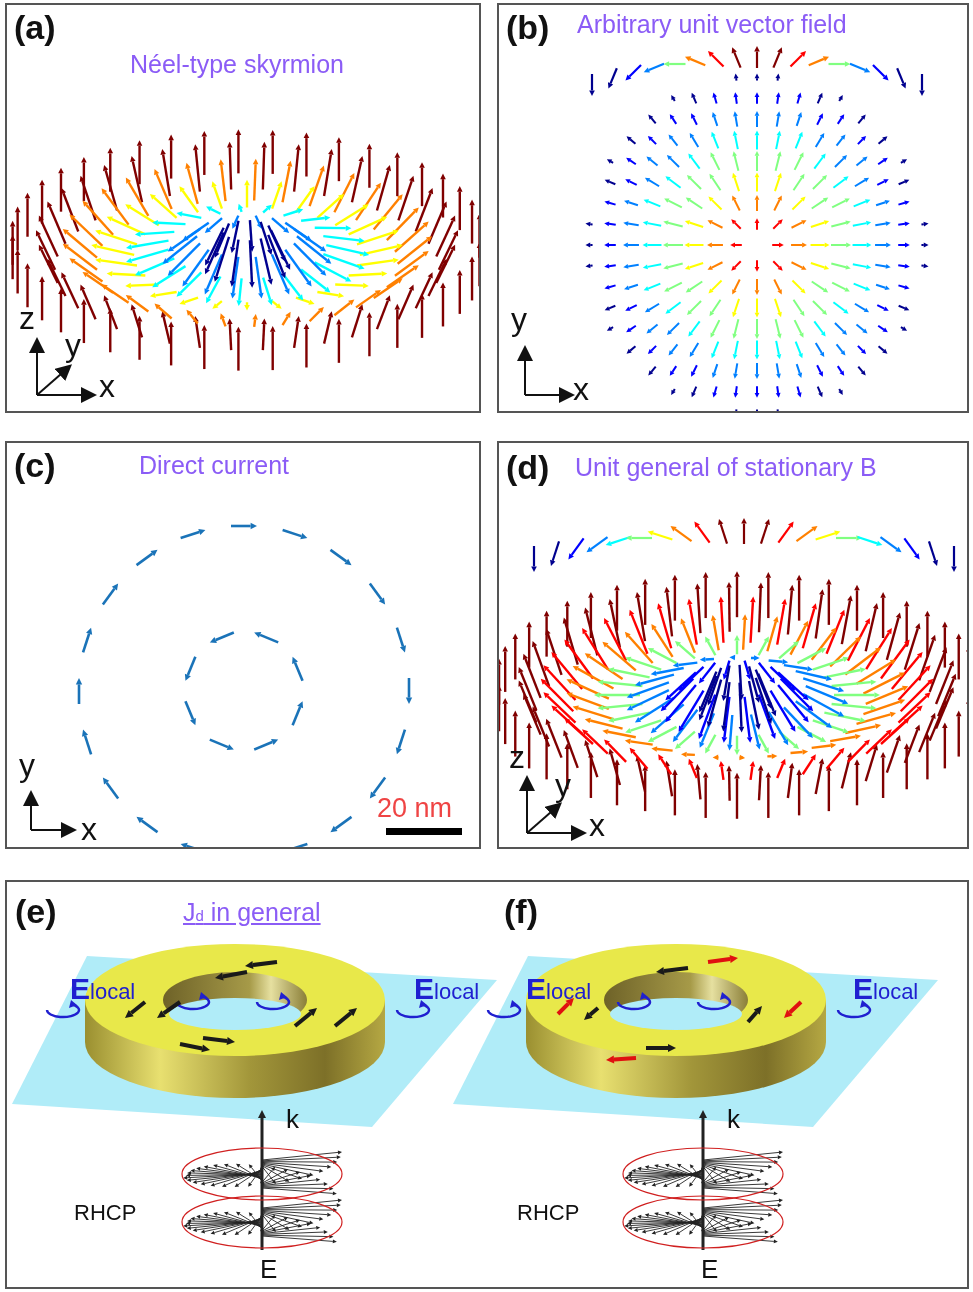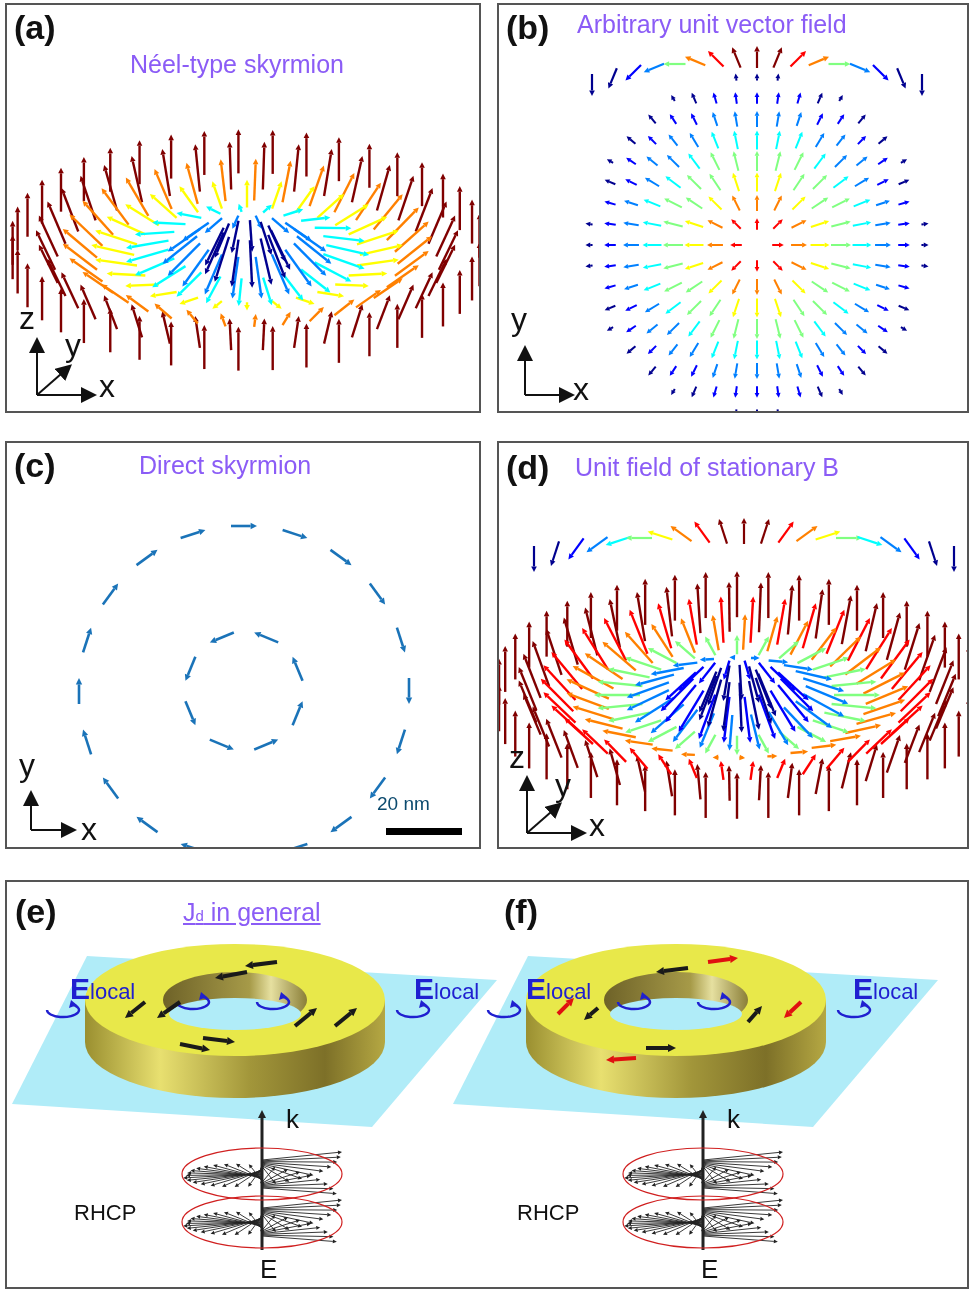--- a/index.html
+++ b/index.html
@@ -8,21 +8,21 @@
   .panel { position:absolute; border:2px solid #555; box-sizing:border-box; background:#fff; overflow:hidden; }
   .panel svg { position:absolute; left:0; top:0; }
   .plabel { position:absolute; font-weight:bold; font-size:34px; line-height:1; color:#111; }
   .ptitle { position:absolute; font-size:25px; line-height:1; color:#8b5cf6; white-space:nowrap; }
   .sub { font-size:15px; }
   .axis-lbl { position:absolute; font-size:32px; line-height:1; color:#111; }
   .elocal { position:absolute; color:#2020d0; font-size:22px; line-height:1; white-space:nowrap; }
   .elocal b { font-size:30px; font-weight:bold; }
   .rhcp { position:absolute; font-size:22px; color:#111; }
   .kE { position:absolute; font-size:26px; color:#111; }
-  .scalebar-lbl { position:absolute; font-size:19px; color:#0c4a6e; }
+  .scalebar-lbl { position:absolute; font-size:27px; color:#ef4444; }
 </style>
 </head>
 <body>
 
 <div class="panel" style="left:5px;top:3px;width:476px;height:410px;">
   <svg id="svg-a" width="476" height="410">
       <line x1="475" y1="267" x2="475" y2="228.6" stroke="#800000" stroke-width="2.4"></line>
       <path d="M475,223 L477.8,228.6 L472.2,228.6 Z" fill="#800000"></path>
       <line x1="472.4956914976509" y1="281.370835255445" x2="472.4956914976509" y2="242.970835255445" stroke="#800000" stroke-width="2.4"></line>
       <path d="M472.4956914976509,237.370835255445 L475.2956914976509,242.970835255445 L469.6956914976509,242.970835255445 Z" fill="#800000"></path>
@@ -956,21 +956,21 @@
       <line x1="188.38987173509153" y1="213.79392700017806" x2="180.88927646073577" y2="231.9019658373993" stroke="#1a73b8" stroke-width="2.6"></line>
       <path d="M178.4401024935992,237.81479484547154 L177.93286195669964,230.67737885383102 L183.8456909647719,233.1265528209676 Z" fill="#1a73b8"></path>
       <line x1="226.81479484547148" y1="189.4401024935992" x2="208.7067560082503" y2="196.94069776795496" stroke="#1a73b8" stroke-width="2.6"></line>
       <path d="M202.79392700017806,199.38987173509153 L207.482169024682,193.98428326391885 L209.93134299181858,199.89711227199106 Z" fill="#1a73b8"></path>
       <line x1="271.2060729998219" y1="199.38987173509153" x2="253.09803416260073" y2="191.88927646073577" stroke="#1a73b8" stroke-width="2.6"></line>
       <path d="M247.1852051545285,189.4401024935992 L254.322621146169,188.93286195669967 L251.87344717903244,194.84569096477188 Z" fill="#1a73b8"></path>
       <line x1="295.55989750640083" y1="237.81479484547145" x2="288.059302232045" y2="219.70675600825027" stroke="#1a73b8" stroke-width="2.6"></line>
       <path d="M285.61012826490844,213.79392700017803 L291.0157167360811,218.48216902468198 L285.1028877280089,220.93134299181855 Z" fill="#1a73b8"></path>
     </svg>
   <div class="plabel" style="left:7px;top:5px;">(c)</div>
-  <div class="ptitle" style="left:132px;top:10px;">Direct skyrmion</div>
+  <div class="ptitle" style="left:132px;top:10px;">Direct current</div>
   <svg width="100" height="100" style="left:6px;top:305px;">
     <line x1="18" y1="82" x2="18" y2="46" stroke="#111" stroke-width="2" marker-end="url(#ah)"></line>
     <line x1="18" y1="82" x2="60" y2="82" stroke="#111" stroke-width="2" marker-end="url(#ah)"></line>
   </svg>
   <div class="axis-lbl" style="left:12px;top:306px;">y</div>
   <div class="axis-lbl" style="left:74px;top:370px;">x</div>
   <div class="scalebar-lbl" style="left:370px;top:350px;">20 nm</div>
   <div style="position:absolute;left:379px;top:385px;width:76px;height:7px;background:#000;"></div>
 </div>
 
@@ -1501,21 +1501,21 @@
       <line x1="381.4827790731257" y1="94.07879172019786" x2="397.9867257583746" y2="106.0696108669643" stroke="#0080ff" stroke-width="2.2"></line>
       <path d="M402.5172209268743,109.36120827980214 L396.34092705195565,108.33485845121415 L399.6325244647935,103.80436328271445 Z" fill="#0080ff"></path>
       <line x1="405.35879172019787" y1="95.40277907312569" x2="417.34961086696427" y2="111.9067257583746" stroke="#0000ff" stroke-width="2.2"></line>
       <path d="M420.64120827980213,116.43722092687432 L415.08436328271443,113.55252446479352 L419.6148584512141,110.26092705195569 Z" fill="#0000ff"></path>
       <line x1="429.9827790731257" y1="98.316265288163" x2="436.2867257583746" y2="117.71781822058412" stroke="#00008f" stroke-width="2.2"></line>
       <path d="M438.0172209268743,123.04373471183699 L433.62376751274815,118.58306580483396 L438.949684004001,116.85257063633428 Z" fill="#00008f"></path>
       <line x1="455" y1="103" x2="455" y2="123.4" stroke="#00008f" stroke-width="2.2"></line>
       <path d="M455,129 L452.2,123.4 L457.8,123.4 Z" fill="#00008f"></path>
     </svg>
   <div class="plabel" style="left:7px;top:7px;">(d)</div>
-  <div class="ptitle" style="left:76px;top:12px;">Unit field of stationary B</div>
+  <div class="ptitle" style="left:76px;top:12px;">Unit general of stationary B</div>
   <svg width="120" height="100" style="left:8px;top:310px;">
     <line x1="20" y1="80" x2="20" y2="26" stroke="#111" stroke-width="2" marker-end="url(#ah)"></line>
     <line x1="20" y1="80" x2="76" y2="80" stroke="#111" stroke-width="2" marker-end="url(#ah)"></line>
     <line x1="20" y1="80" x2="52" y2="52" stroke="#111" stroke-width="2" marker-end="url(#ah)"></line>
   </svg>
   <div class="axis-lbl" style="left:10px;top:298px;">z</div>
   <div class="axis-lbl" style="left:56px;top:326px;">y</div>
   <div class="axis-lbl" style="left:90px;top:366px;">x</div>
 </div>
 

